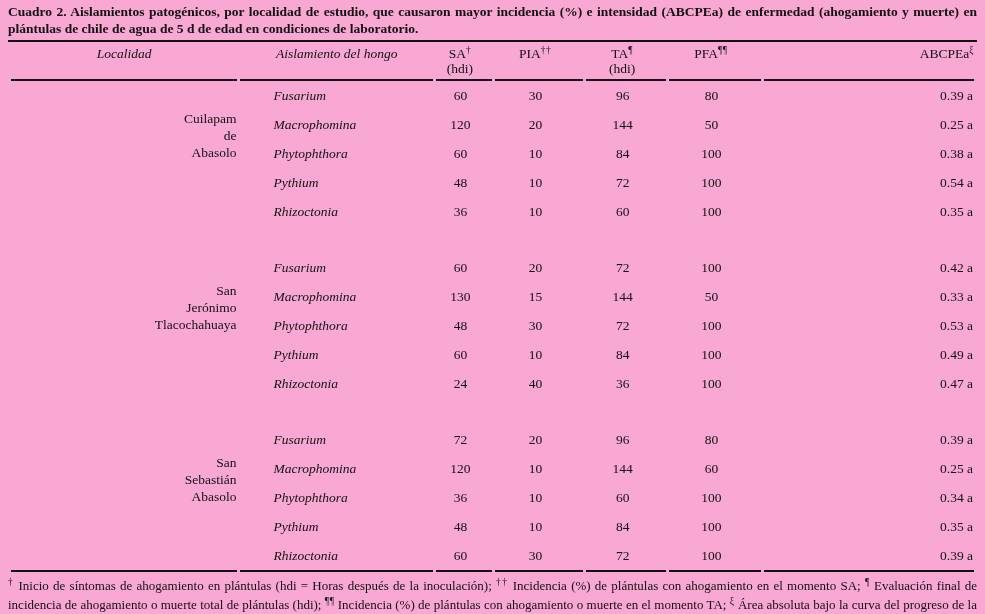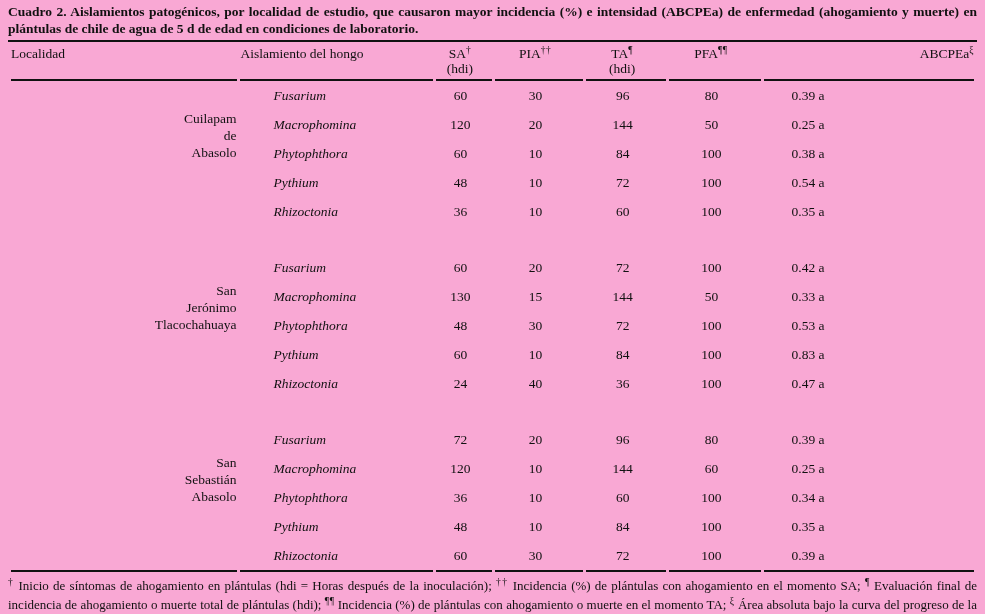--- a/index.html
+++ b/index.html
@@ -44,29 +44,29 @@
   col.c-abc { width: 210px; }
 
   th {
     font-weight: normal;
     vertical-align: top;
     padding: 4px 0 3px 0;
     border-bottom: 2px solid #111111;
     line-height: 15px;
     height: 27px;
   }
-  th.loc-h, th.iso-h { text-align: left; }
+  th.loc-h, th.iso-h { text-align: center; font-style: italic; }
   th.num-h { text-align: center; padding-right: 8px; }
   th.abc-h { text-align: right; padding-left: 28px; }
   .h-unit { line-height: 15px; }
 
   td { height: 27px; vertical-align: middle; }
   td.iso { padding-left: 33px; font-style: italic; }
   td.num { text-align: center; padding-right: 8px; }
-  td.abc { text-align: left; padding-left: 28px; }
+  td.abc { text-align: right; padding-left: 28px; }
   td.loc {
     text-align: right;
     vertical-align: middle;
     line-height: 17px;
     padding-bottom: 38px;
   }
   tr.spacer td { height: 25px; }
   tr.row-last td { border-bottom: 2px solid #111111; }
   td.loc-last { border-bottom: 2px solid #111111; }
 
@@ -202,21 +202,21 @@
         <td class="num">72</td>
         <td class="num">100</td>
         <td class="abc">0.53 a</td>
       </tr>
       <tr>
         <td class="iso">Pythium</td>
         <td class="num">60</td>
         <td class="num">10</td>
         <td class="num">84</td>
         <td class="num">100</td>
-        <td class="abc">0.83 a</td>
+        <td class="abc">0.49 a</td>
       </tr>
       <tr>
         <td class="iso">Rhizoctonia</td>
         <td class="num">24</td>
         <td class="num">40</td>
         <td class="num">36</td>
         <td class="num">100</td>
         <td class="abc">0.47 a</td>
       </tr>
       <tr class="spacer">

